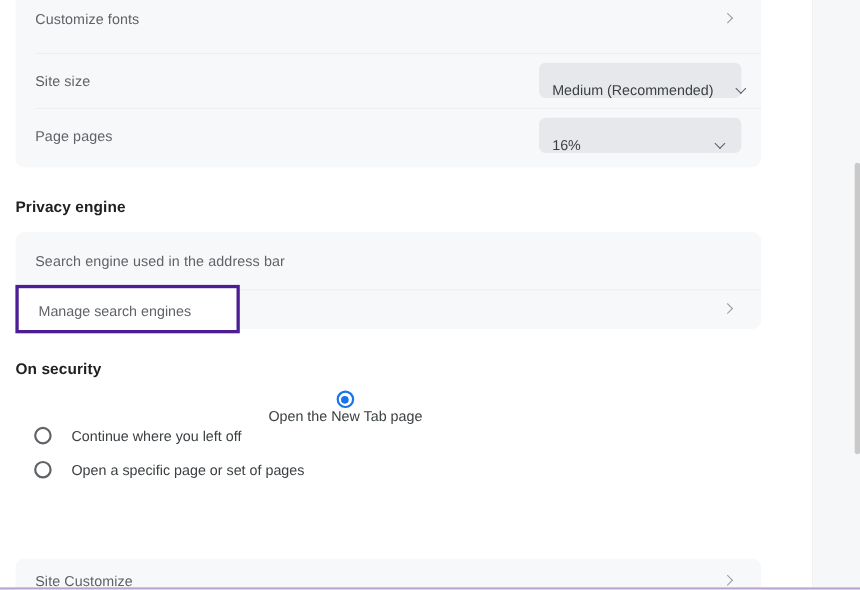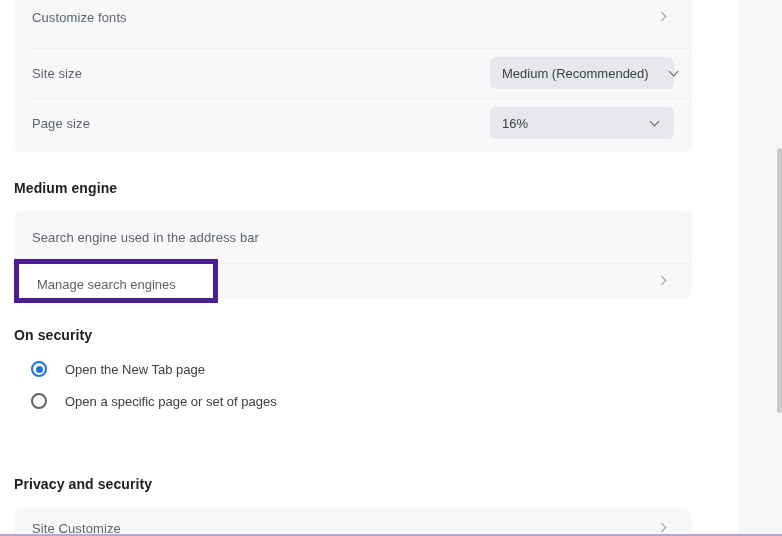--- a/index.html
+++ b/index.html
@@ -154,39 +154,39 @@
     position: absolute;
     left: 3px;
     top: 2px;
     width: 6px;
     height: 6px;
     border-bottom: 1.4px solid #5f6368;
     border-right: 1.4px solid #5f6368;
     transform: rotate(45deg);
   }
 
-  .pill-wide { width: 184px; }
+  .pill-wide { width: 184px; align-items: flex-end; }
 
   .section-heading {
     position: absolute;
     left: 14px;
     font-size: 14px;
     font-weight: bold;
     color: #202124;
     letter-spacing: 0.1px;
   }
 
   
   .highlight-box {
     position: absolute;
     left: 14px;
     top: 259px;
     width: 204px;
     height: 44px;
-    border: 5px solid #4c1d95;
+    border: 3px solid #4c1d95;
     background: #ffffff;
     box-sizing: border-box;
     z-index: 5;
   }
   .highlight-label {
     position: absolute;
     left: 18px;
     top: 13px;
     font-size: 13px;
     color: #5f6368;
@@ -255,31 +255,31 @@
       <div class="row" style="height:50px;">
         <span class="row-label">Site size</span>
         <span class="row-spacer"></span>
         <div class="pill pill-wide">
           <span class="pill-text">Medium (Recommended)</span>
           <span class="chevron-down"></span>
         </div>
       </div>
 
       <div class="row" style="height:50px;">
-        <span class="row-label">Page size</span>
+        <span class="row-label">Page pages</span>
         <span class="row-spacer"></span>
         <div class="pill pill-wide">
           <span class="pill-text">16%</span>
           <span class="chevron-down"></span>
         </div>
       </div>
 
     </div>
 
-    <div class="section-heading" style="top:180px;">Medium engine</div>
+    <div class="section-heading" style="top:180px;">Privacy engine</div>
 
     <div class="card" style="top:211px; height:88px;">
 
       <div class="row" style="height:52px;">
         <span class="row-label">Search engine used in the address bar</span>
         <span class="row-spacer"></span>
       </div>
 
       <div class="row" style="height:36px;">
         <span class="row-label" style="visibility:hidden;">Manage search engines</span>
@@ -289,31 +289,34 @@
 
     </div>
 
     <div class="highlight-box">
       <span class="highlight-label">Manage search engines</span>
     </div>
 
     <div class="section-heading" style="top:327px;">On security</div>
 
     <div class="radio-list">
-      <div class="radio-row" style="height:28px;">
+      <div class="radio-row" style="height:28px;flex-direction:column;">
         <span class="radio-outer checked"></span>
         <span class="radio-label">Open the New Tab page</span>
+      </div>
+      <div class="radio-row" style="height:26px;">
+        <span class="radio-outer"></span>
+        <span class="radio-label">Continue where you left off</span>
       </div>
       <div class="radio-row" style="height:26px;align-items:flex-end;">
         <span class="radio-outer"></span>
         <span class="radio-label">Open a specific page or set of pages</span>
       </div>
     </div>
 
-    <div class="section-heading" style="top:476px;">Privacy and security</div>
 
     <div class="card" style="top:508px; height:40px; border-bottom-left-radius:0; border-bottom-right-radius:0;">
       <div class="row" style="height:40px;">
         <span class="row-label">Site Customize</span>
         <span class="row-spacer"></span>
         <span class="chevron-right"></span>
       </div>
     </div>
 
   </div>

